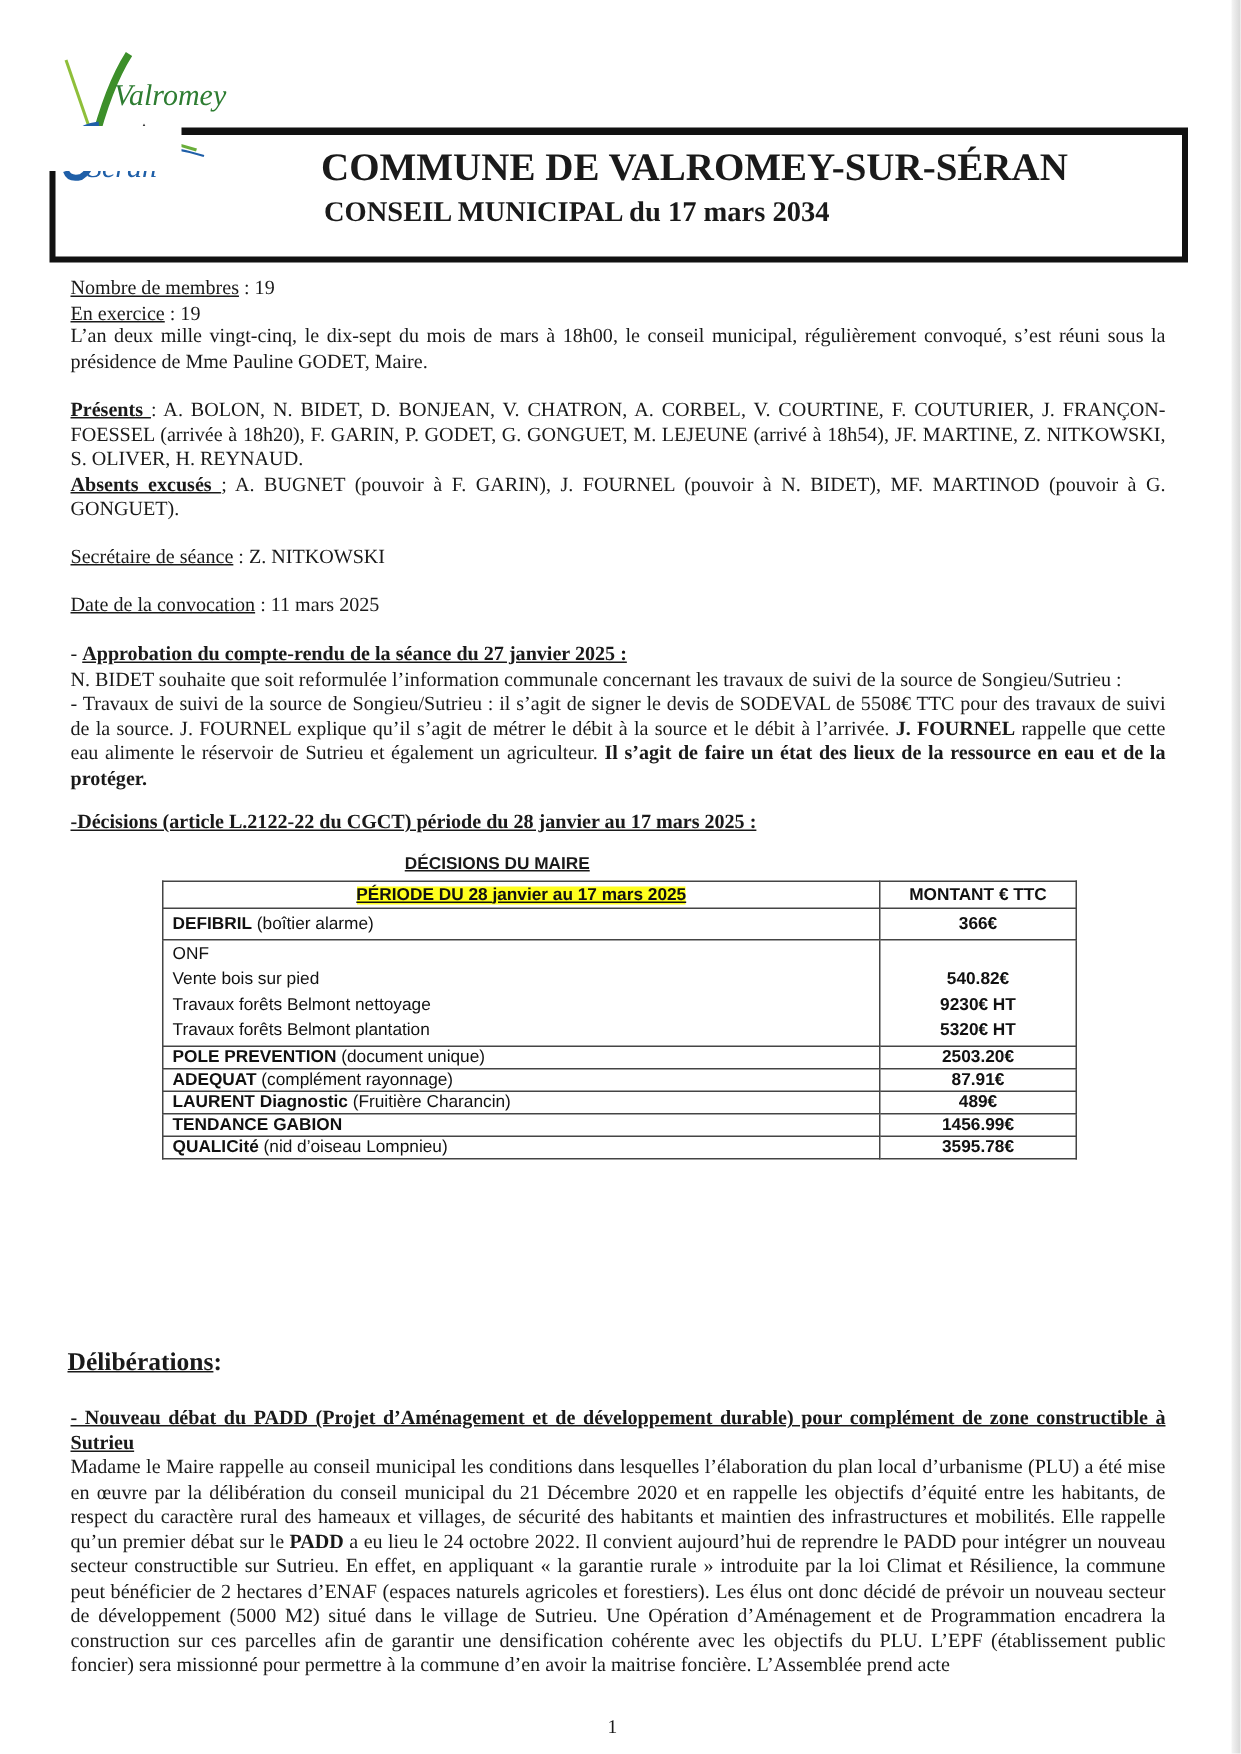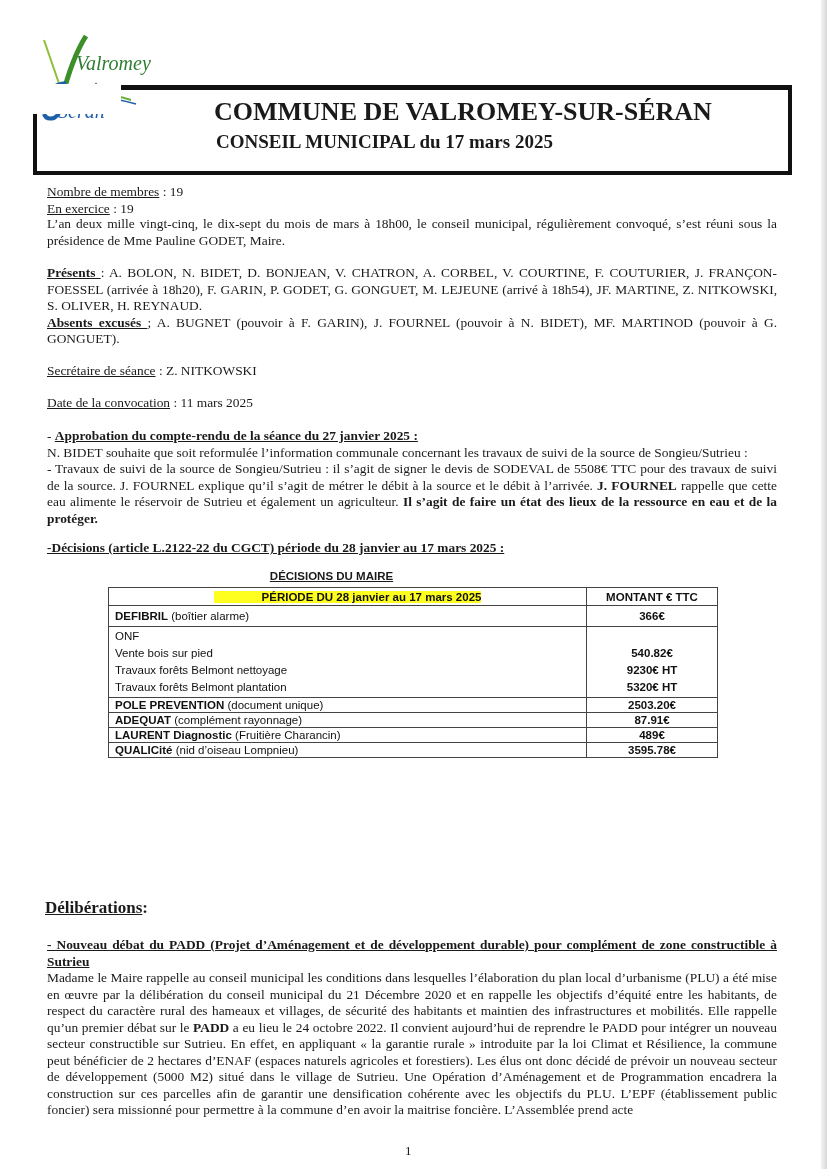--- a/index.html
+++ b/index.html
@@ -24,21 +24,21 @@
   .b { font-weight: bold; }
   .sec-title { font-weight: bold; text-decoration: underline; }
   table.dec {
     position: absolute; left: 108px; top: 587px; width: 610px; border-collapse: collapse;
     font-family: "Liberation Sans", "DejaVu Sans", sans-serif; font-size: 11.5px; color: #111;
   }
   table.dec td { border: 1.5px solid #444; padding: 1px 6px; vertical-align: middle; }
   table.dec td.amt { width: 118px; text-align: center; font-weight: bold; }
   .caption-dm { position: absolute; left: 108px; top: 570px; width: 447px; text-align: center;
     font-family: "Liberation Sans", "DejaVu Sans", sans-serif; font-size: 11.5px; font-weight: bold; text-decoration: underline; }
-  .hl { background: #ffff1f; font-weight: bold; padding-left: 48px; }
+  .hl { background: #ffff1f; text-decoration: underline; font-weight: bold; }
   .onf-lines div { line-height: 17px; }
   .amt-lines div { line-height: 17px; }
   .delib { position: absolute; left: 45px; top: 898px; font-size: 17px; font-weight: bold; text-decoration: underline; }
   .page-num { position: absolute; left: 405px; top: 1143px; font-size: 13px; }
 </style>
 </head>
 <body>
 
 <div class="right-edge"></div>
 
@@ -53,21 +53,21 @@
     <path d="M30 73 Q60 64 100 76" stroke="#1f5fa8" stroke-width="1.5" fill="none"></path>
     <path d="M30 55 Q8 58 18 72 Q30 82 18 90 Q10 92 8 86" stroke="#1f5fa8" stroke-width="4" fill="none"></path>
     <text x="22" y="90" font-family="Liberation Serif, serif" font-style="italic" font-size="20" fill="#1f5fa8">Séran</text>
   </svg>
 </div>
 
 <div class="header-box">
     <div class="lcover"></div>
   </div>
 <div class="title1">COMMUNE DE VALROMEY-SUR-SÉRAN</div>
-<div class="title2">CONSEIL MUNICIPAL du 17 mars 2025</div>
+<div class="title2">CONSEIL MUNICIPAL du 17 mars 2034</div>
 
 <div class="txt" style="top:184px;">
   <span class="u">Nombre de membres</span><span> : 19</span><br>
   <span class="u">En exercice</span><span> : 19</span>
 </div>
 
 <div class="txt" style="top:216px;">L’an deux mille vingt-cinq, le dix-sept du mois de mars à 18h00, le conseil municipal, régulièrement convoqué, s’est réuni sous la présidence de Mme Pauline GODET, Maire.</div>
 
 <div class="txt" style="top:265px;">
   <span class="b u">Présents </span><span>: A. BOLON, N. BIDET, D. BONJEAN, V. CHATRON, A. CORBEL, V. COURTINE, F. COUTURIER, J. FRANÇON-FOESSEL (arrivée à 18h20), F. GARIN, P. GODET, G. GONGUET, M. LEJEUNE (arrivé à 18h54), JF. MARTINE, Z. NITKOWSKI, S. OLIVER, H. REYNAUD.</span><br>
@@ -124,20 +124,24 @@
   </tr>
   <tr>
     <td><b>ADEQUAT</b><span> (complément rayonnage)</span></td>
     <td class="amt">87.91€</td>
   </tr>
   <tr>
     <td><b>LAURENT Diagnostic</b><span> (Fruitière Charancin)</span></td>
     <td class="amt">489€</td>
   </tr>
   <tr>
+    <td><b>TENDANCE GABION</b><span></span></td>
+    <td class="amt">1456.99€</td>
+  </tr>
+  <tr>
     <td><b>QUALICité</b><span> (nid d’oiseau Lompnieu)</span></td>
     <td class="amt">3595.78€</td>
   </tr>
 </tbody>
   </table>
 
 <div class="delib"><span>Délibérations</span><span style="text-decoration:none; display:inline-block;"> :</span></div>
 
 <div class="txt" style="top:937px;">
   <span class="sec-title">- Nouveau débat du PADD (Projet d’Aménagement et de développement durable) pour complément de zone constructible à Sutrieu</span><br>

